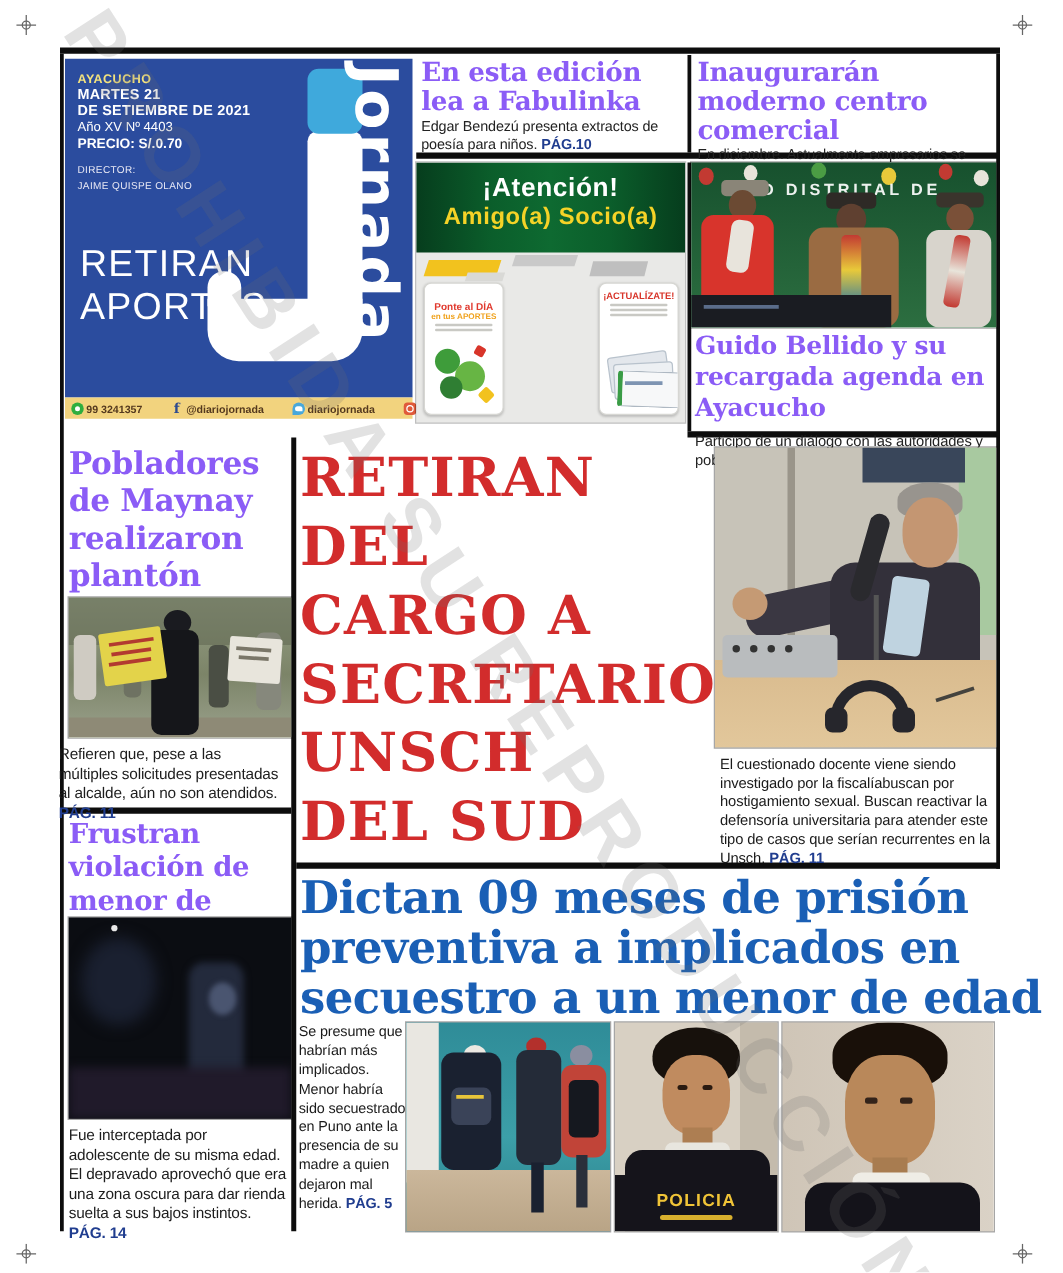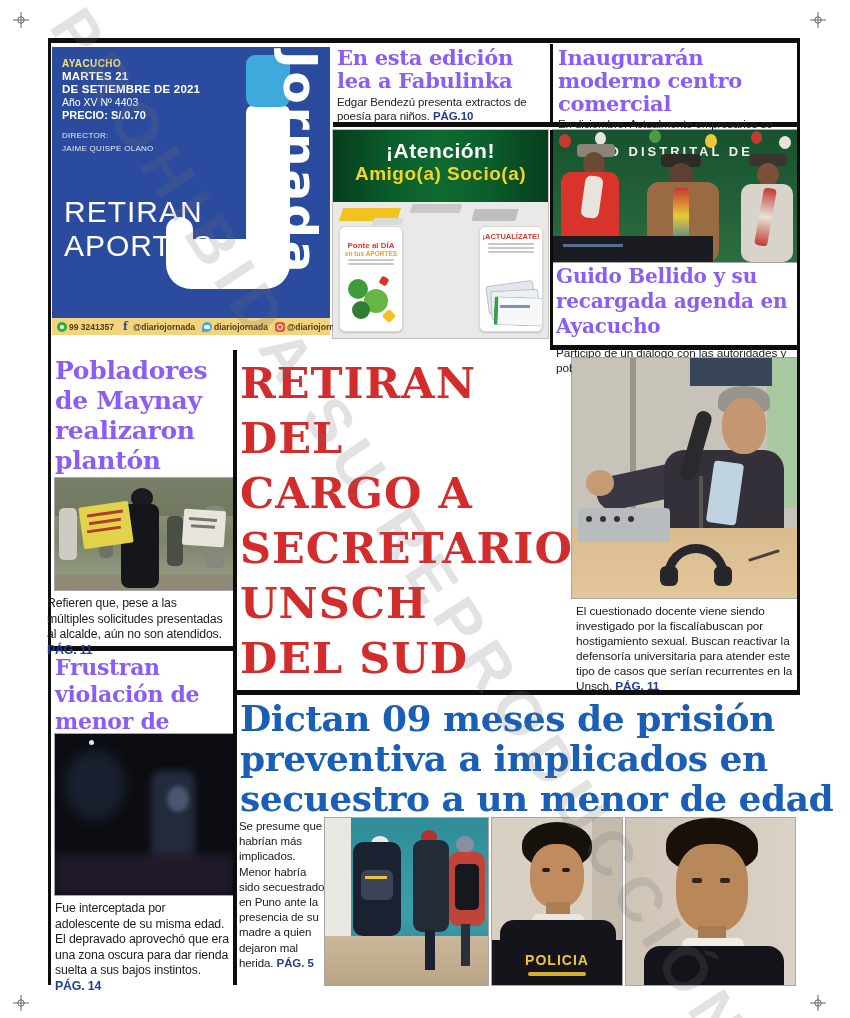--- a/index.html
+++ b/index.html
@@ -27,21 +27,21 @@
   .mh-logo{position:absolute;right:0;top:0;width:130px;height:271px;}
   .logo-word{position:absolute;right:2px;top:4px;writing-mode:vertical-rl;
              font-family:"DejaVu Sans",sans-serif;font-weight:bold;font-size:47px;
              color:#fff;letter-spacing:3px;}
   .j-cap{position:absolute;left:46px;top:8px;width:44px;height:52px;background:#3FA9DC;border-radius:9px;}
   .j-stem{position:absolute;left:46px;top:58px;width:44px;height:152px;background:#fff;border-radius:8px 8px 0 0;}
   .j-hook{position:absolute;left:-34px;top:192px;width:124px;height:50px;background:#fff;border-radius:0 0 25px 25px;}
   .j-tip{position:absolute;left:-34px;top:170px;width:27px;height:28px;background:#fff;border-radius:13px 13px 0 0;}
   
   .social-bar{position:absolute;left:52px;top:318px;width:278px;height:17px;background:#F2D37E;
-              display:flex;align-items:center;gap:7px;padding-left:5px;box-sizing:border-box;
+              display:flex;align-items:center;gap:23px;padding-left:5px;box-sizing:border-box;
               font-size:8.5px;font-weight:bold;color:#54391E;white-space:nowrap;}
   .s-item{display:flex;align-items:center;gap:2px;}
   .ic{display:inline-block;width:10px;height:10px;position:relative;}
   .ic-wa{background:#2FAE3E;border-radius:50%;}
   .ic-wa::after{content:"";position:absolute;inset:3px;background:#fff;border-radius:50%;}
   .ic-fb{border-radius:2px;}
   .ic-fb::after{content:"f";position:absolute;left:2px;top:-1px;color:#2E4B8F;
                 font:bold 11px/11px "DejaVu Serif",serif;}
   .ic-tw{background:#49A8DB;border-radius:50% 50% 50% 0;}
   .ic-tw::after{content:"";position:absolute;left:2px;top:3px;width:6px;height:4px;background:#fff;border-radius:3px 3px 0 3px;}

